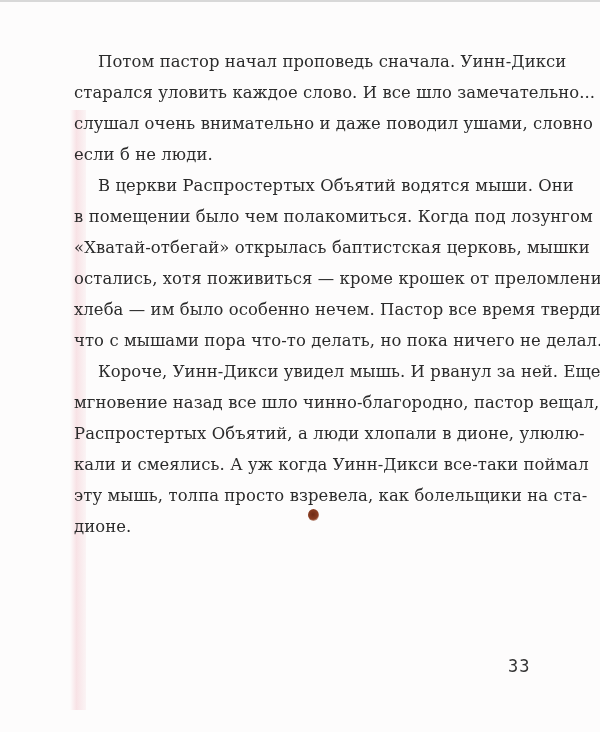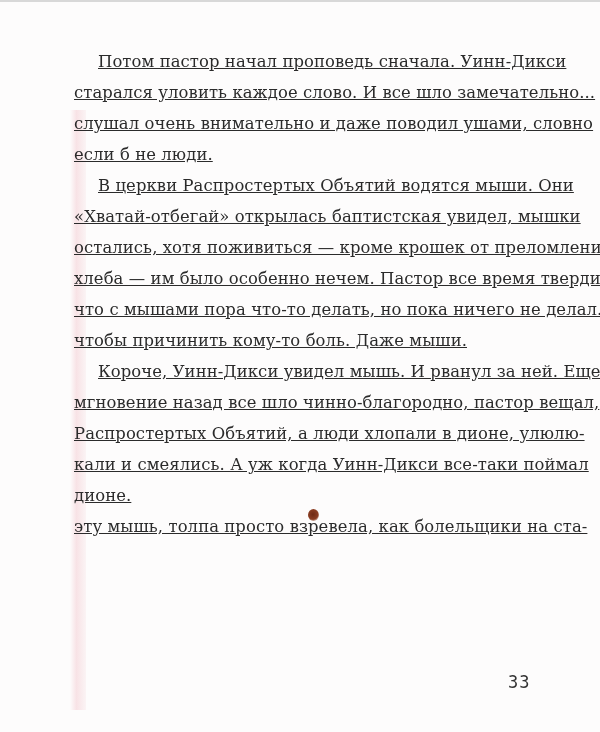--- a/index.html
+++ b/index.html
@@ -12,21 +12,21 @@
   }
   .top-edge {
     position: absolute; left: 0; top: 0; width: 600px; height: 2px;
     background: #d8d8d8;
   }
   .pink-strip {
     position: absolute; left: 70px; top: 110px; width: 16px; height: 600px;
     background: linear-gradient(to right, rgba(246,220,224,0.0), rgba(246,218,222,0.75) 40%, rgba(246,225,228,0.3));
   }
   .page {
-    position: absolute; left: 74px; top: 46px; width: 466px; text-decoration: underline;
+    position: absolute; left: 74px; top: 46px; width: 466px;
   }
   .line {
     display: block;
     height: 31px; line-height: 31px;
     font-size: 16.4px;
     white-space: nowrap;
     text-align: justify;
     text-align-last: justify;
     letter-spacing: 0.1px;
   }
@@ -35,49 +35,48 @@
   .stain {
     position: absolute; left: 308px; top: 509px;
     width: 11px; height: 12px; border-radius: 50%;
     background: radial-gradient(circle at 45% 45%, #6e2a14, #8a3d22 55%, rgba(140,70,40,0.2) 80%);
   }
   .page-number {
     position: absolute; left: 508px; top: 656px;
     font-size: 17px; color: #333;
     font-family: "DejaVu Sans Mono", "Liberation Mono", monospace;
     letter-spacing: 1px;
-    margin-top: 16px;
   }
 </style>
 </head>
 <body>
 
 <div class="top-edge"></div>
 <div class="pink-strip"></div>
 
 <div class="page">
   <div>
     <span class="line indent">Потом пастор начал проповедь сначала. Уинн-Дикси</span>
     <span class="line">старался уловить каждое слово. И все шло замечательно...</span>
     <span class="line">слушал очень внимательно и даже поводил ушами, словно</span>
     <span class="line last">если б не люди.</span>
   </div>
   <div>
     <span class="line indent">В церкви Распростертых Объятий водятся мыши. Они</span>
-    <span class="line">«Хватай-отбегай» открылась баптистская увидел, мышки</span>
+    <span class="line">в помещении было чем полакомиться. Когда под лозунгом</span>
+    <span class="line">«Хватай-отбегай» открылась баптистская церковь, мышки</span>
     <span class="line">остались, хотя поживиться — кроме крошек от преломления</span>
     <span class="line">хлеба — им было особенно нечем. Пастор все время твердил,</span>
     <span class="line">что с мышами пора что-то делать, но пока ничего не делал.</span>
-    <span class="line last">чтобы причинить кому-то боль. Даже мыши.</span>
   </div>
   <div>
     <span class="line indent">Короче, Уинн-Дикси увидел мышь. И рванул за ней. Еще</span>
     <span class="line">мгновение назад все шло чинно-благородно, пастор вещал,</span>
     <span class="line">Распростертых Объятий, а люди хлопали в дионе, улюлю-</span>
     <span class="line">кали и смеялись. А уж когда Уинн-Дикси все-таки поймал</span>
+    <span class="line">эту мышь, толпа просто взревела, как болельщики на ста-</span>
     <span class="line last">дионе.</span>
-    <span class="line">эту мышь, толпа просто взревела, как болельщики на ста-</span>
   </div>
 </div>
 
 <div class="stain"></div>
 
 <div class="page-number">33</div>
 
 </body></html>

